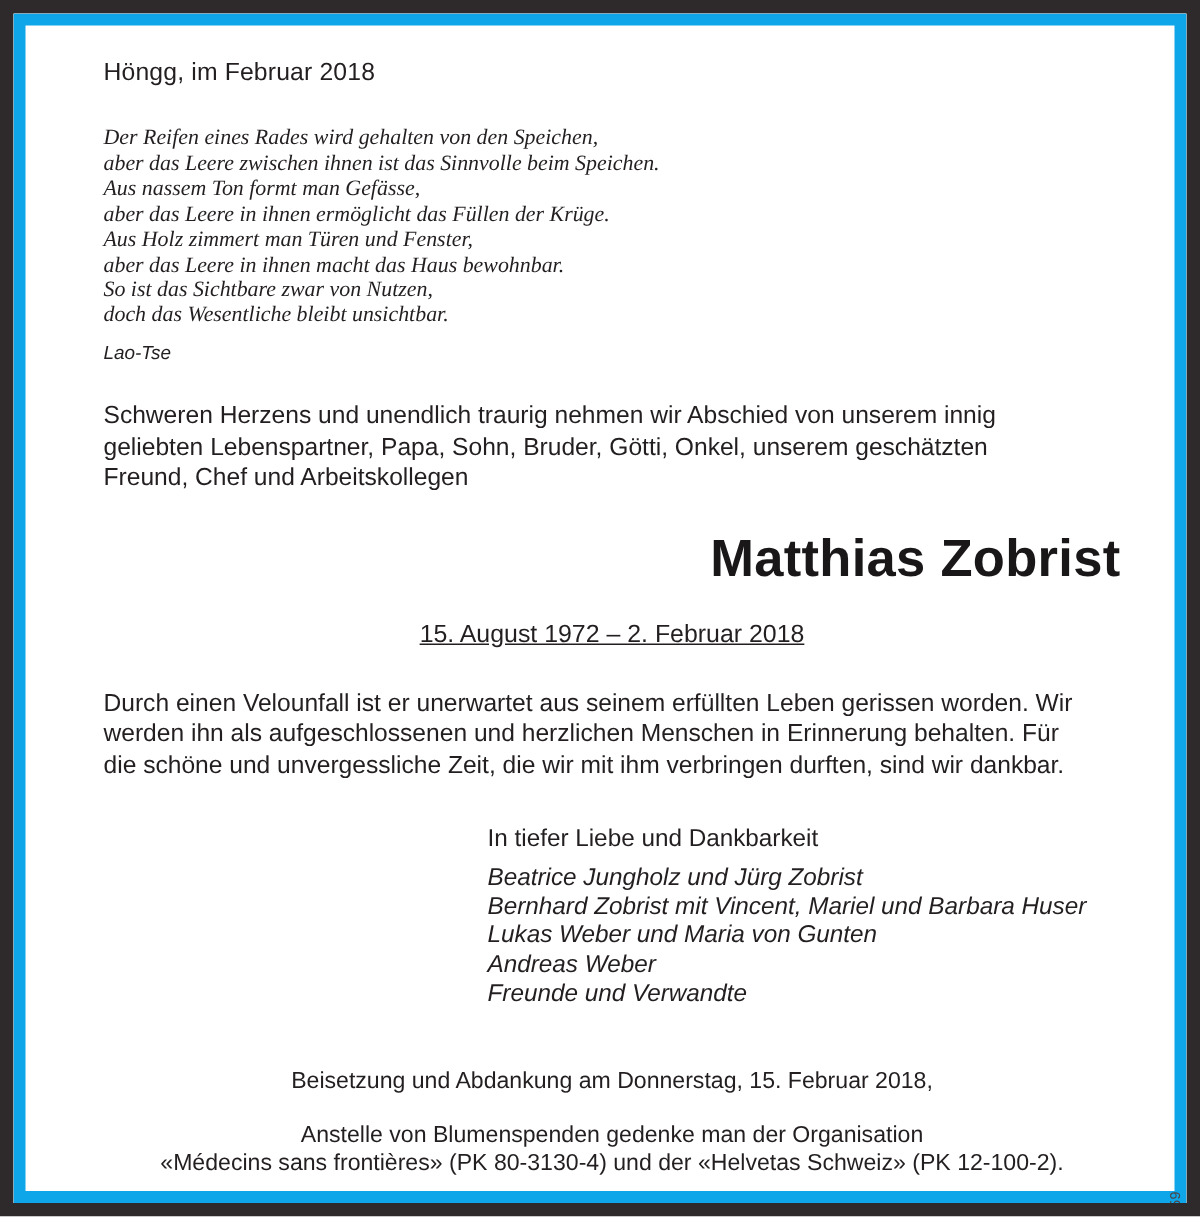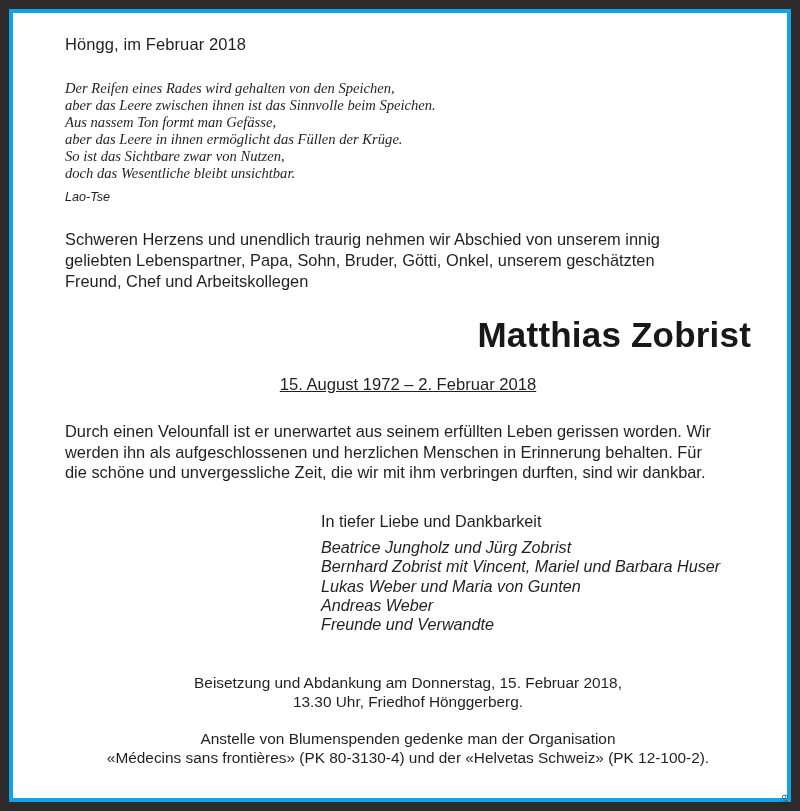--- a/index.html
+++ b/index.html
@@ -22,21 +22,21 @@
     height: 811px;
     border: 9px solid #2e2a2b;
     background: #ffffff;
     overflow: hidden;
   }
 
   .notice-inner {
     box-sizing: border-box;
     width: 100%;
     height: 100%;
-    border: 4px solid #0ea5e9;
+    border: 8px solid #0ea5e9;
     padding: 22px 36px 10px 52px;
     background: #ffffff;
   }
 
   .place-date {
     font-size: 16.5px;
     letter-spacing: 0.1px;
     color: #231f20;
     margin: 0 0 26px 0;
   }
@@ -142,20 +142,22 @@
 <div class="notice-frame">
   <div class="notice-inner">
 
     <p class="place-date">Höngg, im Februar 2018</p>
 
     <div class="poem">
       <div class="poem-line">Der Reifen eines Rades wird gehalten von den Speichen,</div>
       <div class="poem-line">aber das Leere zwischen ihnen ist das Sinnvolle beim Speichen.</div>
       <div class="poem-line">Aus nassem Ton formt man Gefässe,</div>
       <div class="poem-line">aber das Leere in ihnen ermöglicht das Füllen der Krüge.</div>
+      <div class="poem-line">Aus Holz zimmert man Türen und Fenster,</div>
+      <div class="poem-line">aber das Leere in ihnen macht das Haus bewohnbar.</div>
       <div class="poem-line">So ist das Sichtbare zwar von Nutzen,</div>
       <div class="poem-line">doch das Wesentliche bleibt unsichtbar.</div>
     </div>
 
     <p class="poem-author">Lao-Tse</p>
 
     <p class="lead-paragraph">Schweren Herzens und unendlich traurig nehmen wir Abschied von unserem innig geliebten Lebenspartner, Papa, Sohn, Bruder, Götti, Onkel, unserem geschätzten Freund, Chef und Arbeitskollegen</p>
 
     <div class="name-block">
       <h1 class="deceased-name">Matthias Zobrist</h1>
@@ -171,21 +173,20 @@
         <div class="survivor-line">Bernhard Zobrist mit Vincent, Mariel und Barbara Huser</div>
         <div class="survivor-line">Lukas Weber und Maria von Gunten</div>
         <div class="survivor-line">Andreas Weber</div>
         <div class="survivor-line">Freunde und Verwandte</div>
       </div>
     </div>
 
     <div class="service-block">
       <div class="service-group">
         <div class="service-line">Beisetzung und Abdankung am Donnerstag, 15. Februar 2018,</div>
-        <div class="service-line">13.30 Uhr, Friedhof Hönggerberg.</div>
       </div>
       <div class="service-group">
         <div class="service-line">Anstelle von Blumenspenden gedenke man der Organisation</div>
         <div class="service-line">«Médecins sans frontières» (PK 80-3130-4) und der «Helvetas Schweiz» (PK 12-100-2).</div>
       </div>
 
     </div>
 
   </div>
 

